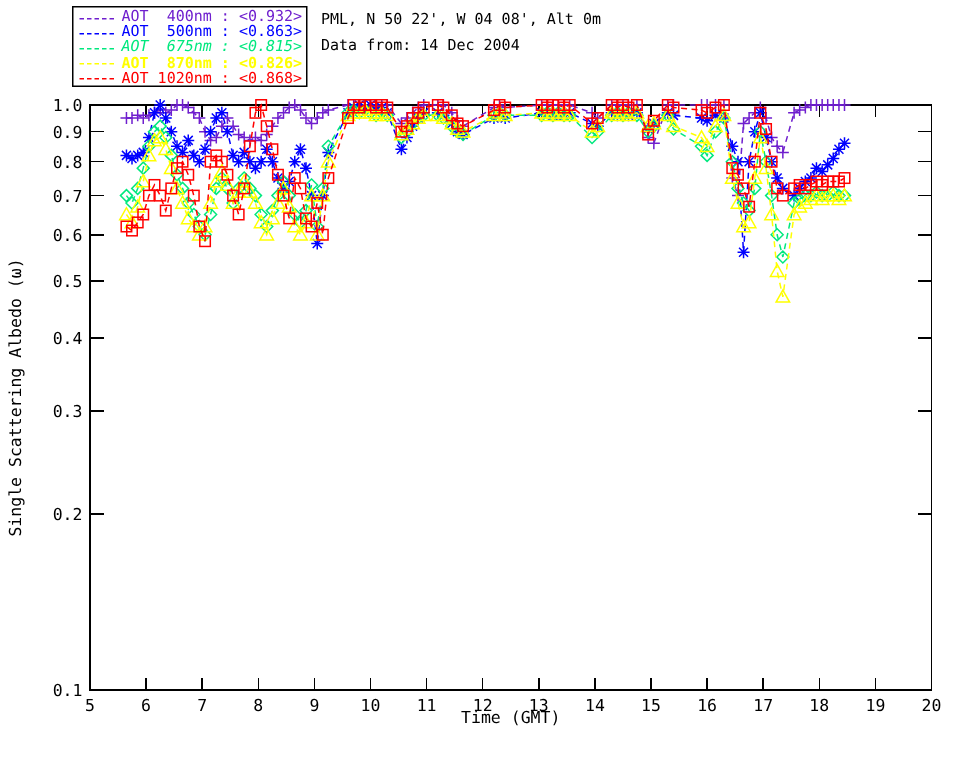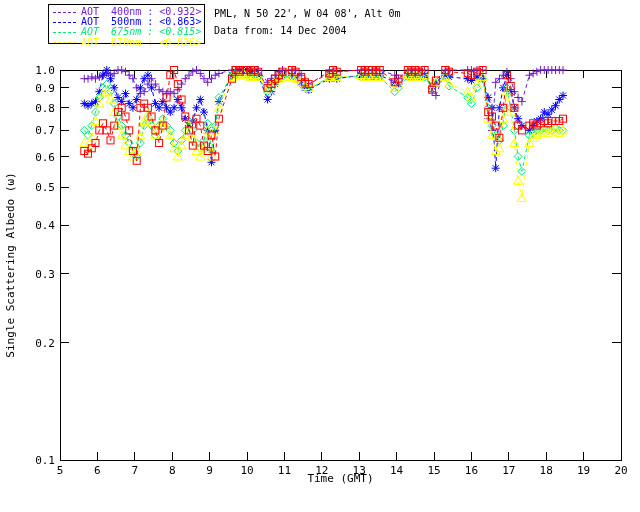--- a/index.html
+++ b/index.html
@@ -1,19 +1,19 @@
 <!DOCTYPE html>
 <html><head>
 <meta charset="utf-8">
 <style>
   html,body{margin:0;padding:0;background:#fff;}
   .stage{position:relative;width:640px;height:512px;background:#ffffff;overflow:hidden;
          font-family:"DejaVu Sans Mono","Liberation Mono",monospace;}
   #plot-svg{position:absolute;left:0;top:0;}
-  .legend{position:absolute;left:48px;top:4px;width:157px;height:40px;border:1px solid #000;
+  .legend{position:absolute;left:48px;top:4px;width:157px;height:54px;border:1px solid #000;
           background:#fff;box-sizing:border-box;padding:2px 0 12px 4px;}
   .lrow{display:flex;align-items:center;height:10.2px;font-size:10px;line-height:10px;}
   .ldash{width:23px;height:0;border-top:1px dashed;margin-right:5px;flex:none;}
   .ltext{white-space:pre;}
   .titleblock{position:absolute;left:214px;top:5px;font-size:10px;line-height:17px;color:#000;}
   .tline{white-space:pre;}
 </style>
 </head>
 <body>
 
@@ -633,20 +633,24 @@
       <div class="lrow">
         <span class="ldash" style="border-top-color: rgb(0, 0, 255);"></span>
         <span class="ltext" style="color: rgb(0, 0, 255);">AOT  500nm : &lt;0.863&gt;</span>
       </div>
       <div class="lrow">
         <span class="ldash" style="border-top-color: rgb(0, 232, 126);"></span>
         <span class="ltext" style="color: rgb(0, 232, 126); font-style: italic;">AOT  675nm : &lt;0.815&gt;</span>
       </div>
       <div class="lrow">
         <span class="ldash" style="border-top-color: rgb(255, 255, 0);"></span>
-        <span class="ltext" style="color: rgb(255, 255, 0);">AOT  870nm : &lt;0.826&gt;</span>
+        <span class="ltext" style="color: rgb(255, 255, 0); font-weight: bold;">AOT  870nm : &lt;0.826&gt;</span>
+      </div>
+      <div class="lrow">
+        <span class="ldash" style="border-top-color: rgb(255, 0, 0);"></span>
+        <span class="ltext" style="color: rgb(255, 0, 0);">AOT 1020nm : &lt;0.868&gt;</span>
       </div>
     </div>
   <div class="titleblock">
     <div class="tline">PML, N 50 22', W 04 08', Alt 0m</div>
     <div class="tline">Data from: 14 Dec 2004</div>
   </div>
 </div>
 
 </body></html>

